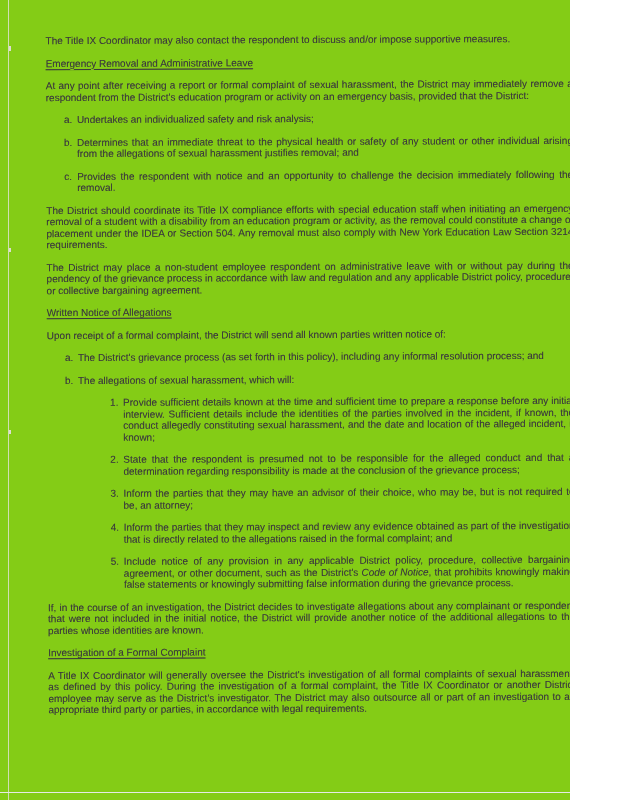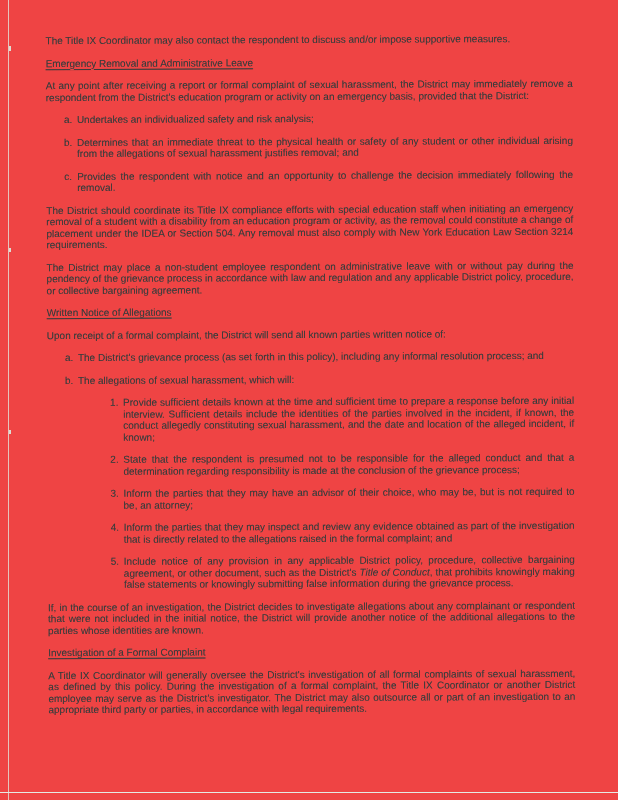--- a/index.html
+++ b/index.html
@@ -2,23 +2,23 @@
 <html><head>
 <meta charset="utf-8">
 <style>
   html, body {
     margin: 0;
     padding: 0;
     background: #ffffff;
   }
   .scan-page {
     position: relative;
-    width: 618px;
+    width: 570px;
     height: 800px;
-    background: #ef4444;
+    background: #84cc16;
     overflow: hidden;
     font-family: "Liberation Sans", "DejaVu Sans", sans-serif;
     color: #3a3a3a;
   }
   
   .edge-left {
     position: absolute;
     left: 8px; top: 0;
     width: 1px; height: 100%;
     background: #e4e3da;
@@ -125,21 +125,21 @@
     <div class="li indent-num">
       <span class="marker">3.</span>
       <div class="txt">Inform the parties that they may have an advisor of their choice, who may be, but is not required to be, an attorney;</div>
     </div>
     <div class="li indent-num">
       <span class="marker">4.</span>
       <div class="txt">Inform the parties that they may inspect and review any evidence obtained as part of the investigation that is directly related to the allegations raised in the formal complaint; and</div>
     </div>
     <div class="li indent-num">
       <span class="marker">5.</span>
-      <div class="txt"><span>Include notice of any provision in any applicable District policy, procedure, collective bargaining agreement, or other document, such as the District's </span><span class="em">Title of Conduct</span><span>, that prohibits knowingly making false statements or knowingly submitting false information during the grievance process.</span></div>
+      <div class="txt"><span>Include notice of any provision in any applicable District policy, procedure, collective bargaining agreement, or other document, such as the District's </span><span class="em">Code of Notice</span><span>, that prohibits knowingly making false statements or knowingly submitting false information during the grievance process.</span></div>
     </div>
 
     <div class="p">If, in the course of an investigation, the District decides to investigate allegations about any complainant or respondent that were not included in the initial notice, the District will provide another notice of the additional allegations to the parties whose identities are known.</div>
 
     <div class="h">Investigation of a Formal Complaint</div>
 
     <div class="p">A Title IX Coordinator will generally oversee the District's investigation of all formal complaints of sexual harassment, as defined by this policy. During the investigation of a formal complaint, the Title IX Coordinator or another District employee may serve as the District's investigator. The District may also outsource all or part of an investigation to an appropriate third party or parties, in accordance with legal requirements.</div>
 
   </div>
 </div>

